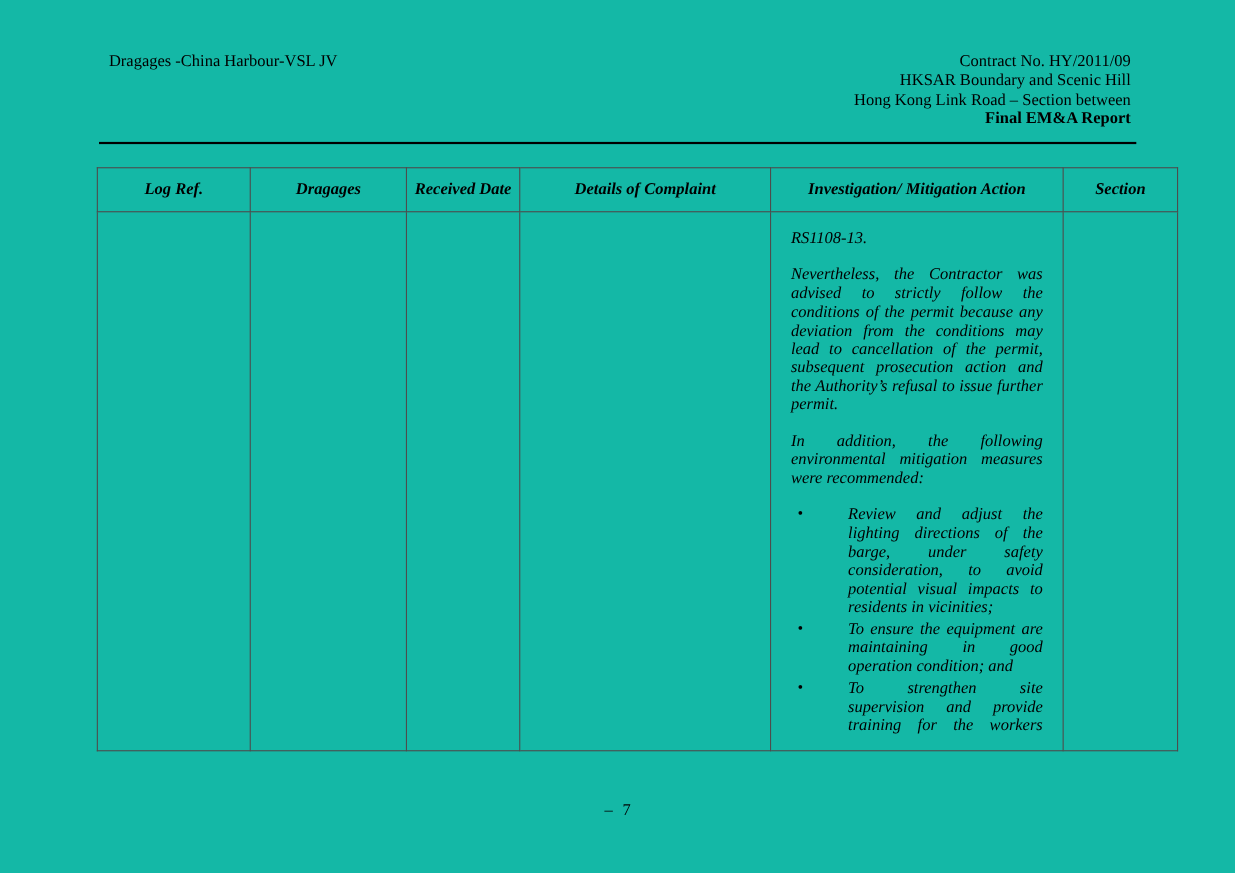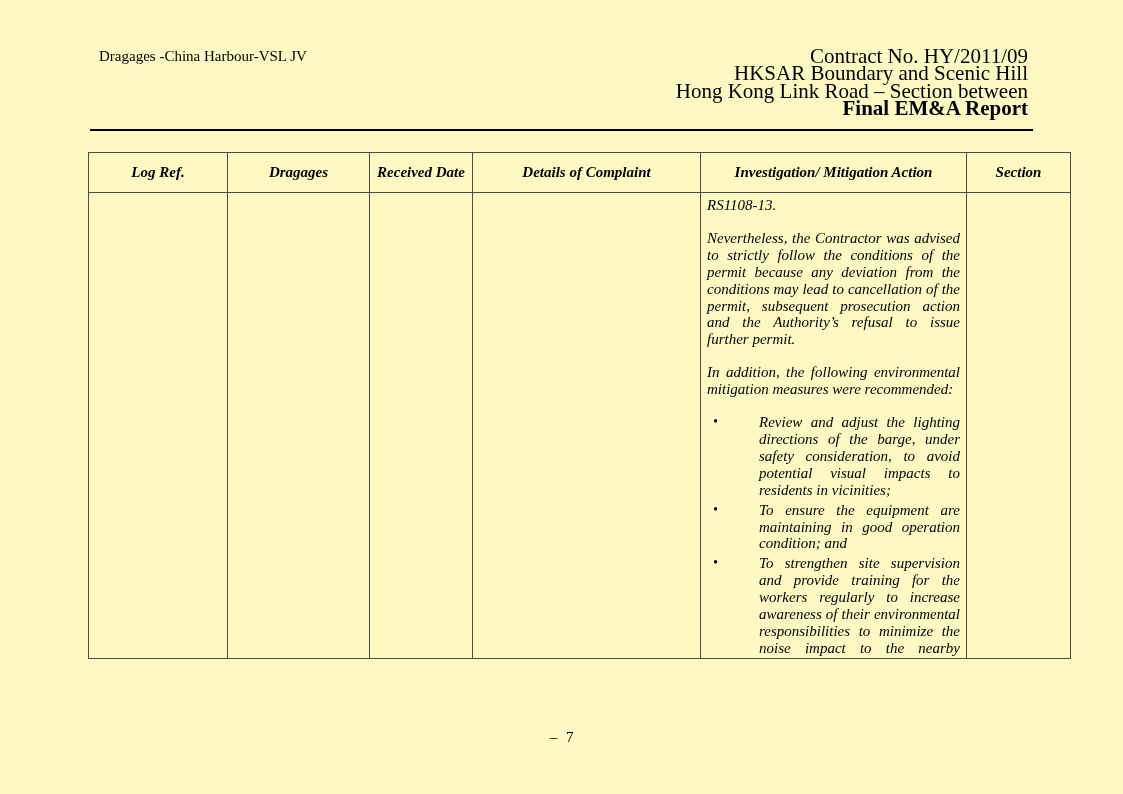--- a/index.html
+++ b/index.html
@@ -10,36 +10,36 @@
   body {
     width: 1123px;
     height: 794px;
     position: relative;
     font-family: "Liberation Serif", serif;
     color: #000000;
   }
   .page {
     position: absolute;
     inset: 0;
-    background: #fef9c3;
+    background: #14b8a6;
     overflow: hidden;
   }
   .doc-header-left {
     position: absolute;
     left: 99px;
     top: 48px;
     font-size: 15px;
     white-space: nowrap;
   }
   .doc-header-right {
     position: absolute;
     top: 48px;
     right: 95px;
     text-align: right;
-    font-size: 21px;
+    font-size: 15px;
     line-height: 17.3px;
     white-space: nowrap;
   }
   .doc-header-right .report-title {
     font-weight: bold;
   }
   .header-rule {
     position: absolute;
     left: 90px;
     top: 129px;
@@ -65,21 +65,21 @@
     font-weight: bold;
     height: 39px;
     text-align: center;
     vertical-align: middle;
     padding: 0 3px;
     font-size: 15px;
   }
   table.complaints td {
     vertical-align: top;
     height: 465px;
-    padding: 0;
+    padding: 12px;
   }
   .action-inner {
     padding: 4px 6px 0 6px;
     height: 460px;
     overflow: hidden;
     text-align: justify;
     line-height: 16.9px;
   }
   .action-inner p {
     margin: 0 0 16px 0;

